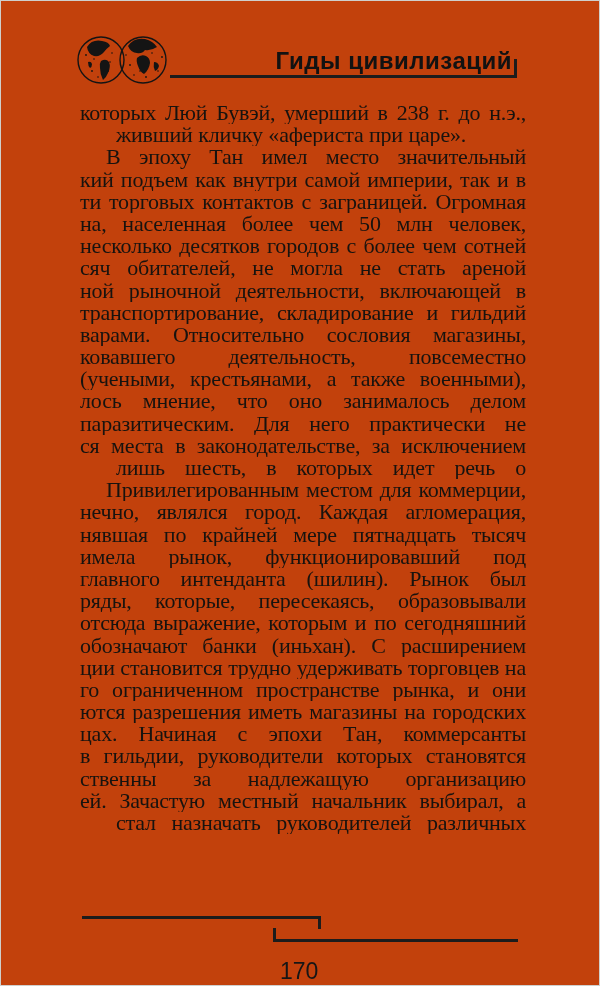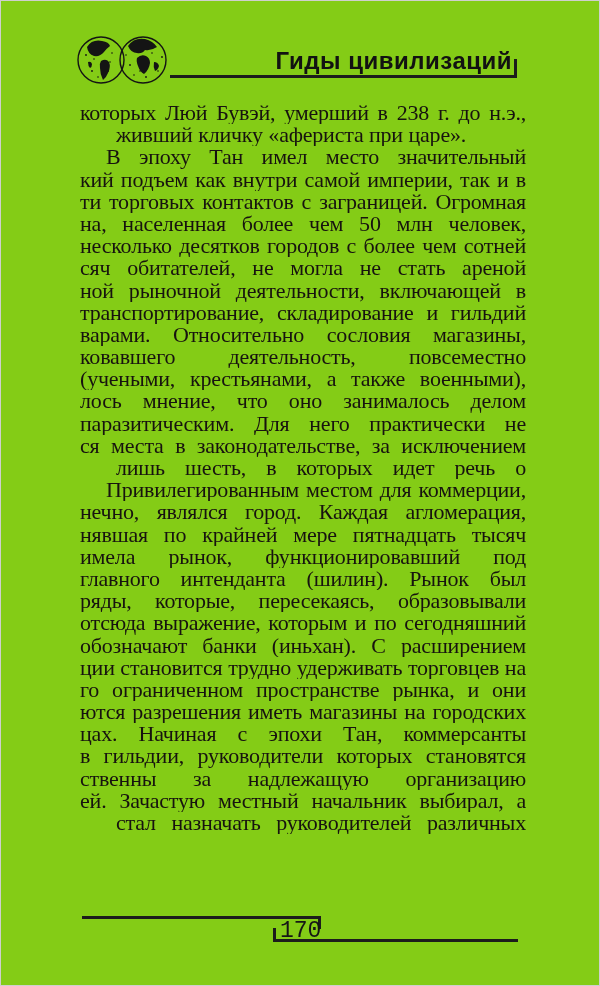--- a/index.html
+++ b/index.html
@@ -1,20 +1,20 @@
 <!DOCTYPE html>
 <html lang="ru"><head>
 <meta charset="utf-8">
 <style>
   html, body { margin: 0; padding: 0; background: #ffffff; }
   .page {
     position: relative;
     width: 600px;
     height: 986px;
-    background: #84cc16;
+    background: #c2410c;
     box-shadow: inset 0 0 0 1px #cfcfcd;
     font-family: "Liberation Serif", serif;
     color: #17130f;
     overflow: hidden;
   }
 
   
   .globes { position: absolute; left: 74px; top: 31px; }
   .hdr-title {
     position: absolute;
@@ -48,23 +48,23 @@
     text-align-last: justify;
   }
   .line.end    { text-align-last: left; margin-left: 36px; }
   .line.indent { text-indent: 26px; }
 
   
   .f-rule-top   { position: absolute; left: 82px;  top: 916px; width: 238px; height: 3px;   background: #1c1c1c; }
   .f-tick-right { position: absolute; left: 318px; top: 916px; width: 3px;   height: 13px;  background: #1c1c1c; }
   .f-num {
     position: absolute;
-    left: 280px; top: 918px; width: 40px;
+    left: 280px; top: 958px; width: 40px;
     text-align: left;
-    font-family: Liberation Mono, monospace;
+    font-family: Liberation Sans, sans-serif;
     font-size: 23px;
     color: #161616;
   }
   .f-tick-left  { position: absolute; left: 273px; top: 928px; width: 2.5px; height: 13px;  background: #1c1c1c; }
   .f-rule-bot   { position: absolute; left: 273px; top: 939px; width: 245px; height: 2.5px; background: #1c1c1c; }
 </style>
 </head>
 <body>
 
 <div class="page">

